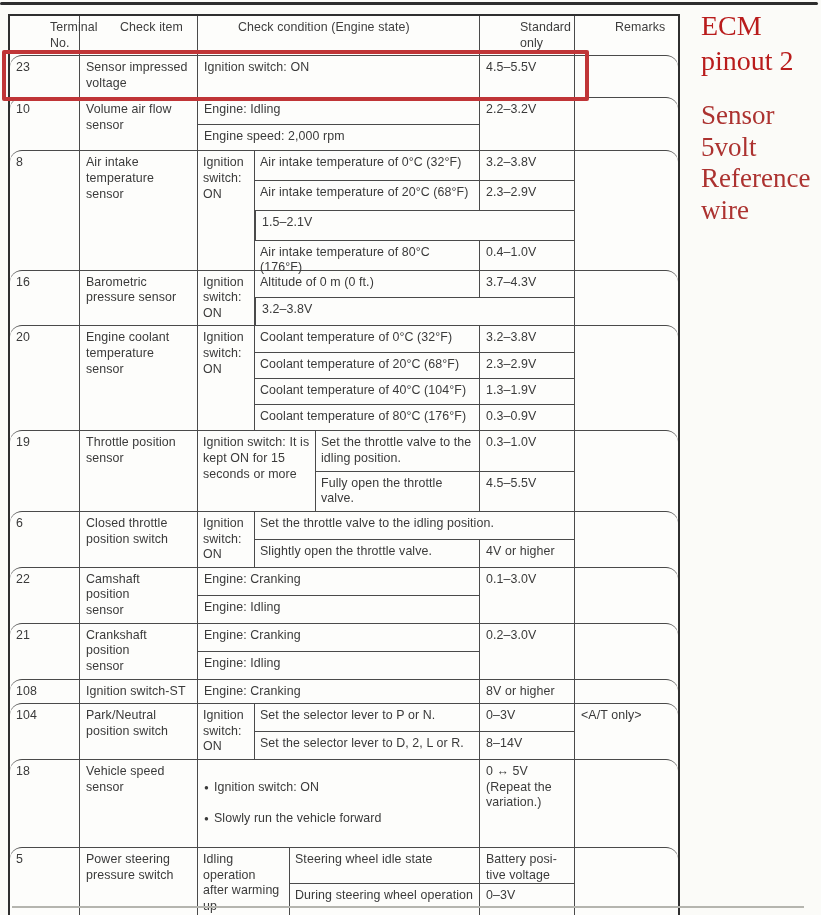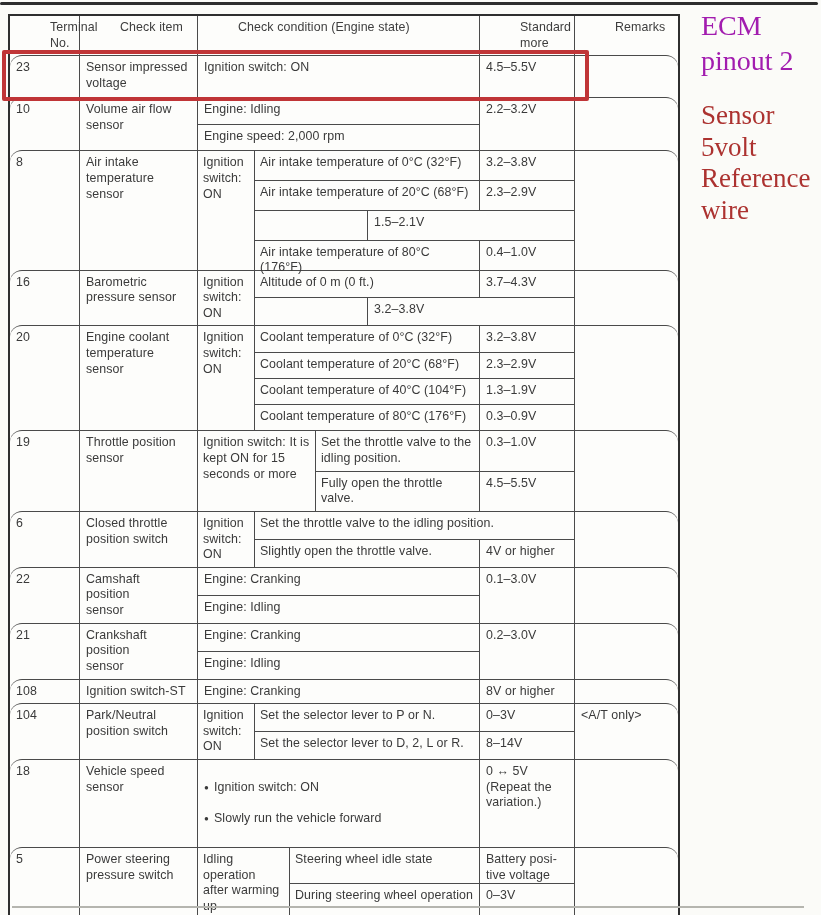--- a/index.html
+++ b/index.html
@@ -43,21 +43,21 @@
   .c3s { flex: 1; }
   .c4 { width: 95px; flex: none; border-left: 1.5px solid #4a4a4a; }
   .c5 { width: 104px; flex: none; border-left: 1.5px solid #4a4a4a; }
   .hdr .c { color: #3d3d3d; padding-left: 40px; }
   .hdr { min-height: 39px; }
   
   .pre { width: 57px; flex: none; border-right: 1.5px solid #4a4a4a; padding: 4px 5px; }
   .pre-w118 { width: 118px; }
   .pre-w92  { width: 92px; }
   .pairs { flex: 1; display: flex; flex-direction: column; }
-  .pair  { display: flex; flex: 1; min-height: 26px; justify-content: center; }
+  .pair  { display: flex; flex: 1; min-height: 26px; }
   .pair + .pair { border-top: 1.5px solid #4a4a4a; }
   .pcond { flex: 1; padding: 4px 5px; }
   .pval  { width: 95px; flex: none; border-left: 1.5px solid #4a4a4a; }
   
   .condstack { flex: 1; display: flex; flex-direction: column; }
   .subc { flex: 1; min-height: 26px; }
   .subc + .subc { border-top: 1.5px solid #4a4a4a; }
   
   .bl { display: flex; gap: 5px; }
   .bul { font-size: 8px; line-height: 16px; }
@@ -91,21 +91,21 @@
 <div class="scanline-top"></div>
 
 <div class="tbl">
 
   <div class="r hdr">
     <div class="c c1">Terminal
 No.</div>
     <div class="c c2">Check item</div>
     <div class="c c3s">Check condition (Engine state)</div>
     <div class="c c4">Standard
-more</div>
+only</div>
     <div class="c c5">Remarks</div>
   </div>
 
   <div class="r" style="min-height:42px;">
     <div class="c c1">23</div>
     <div class="c c2">Sensor impressed
 voltage</div>
     <div class="c c3s">Ignition switch: ON</div>
     <div class="c c4">4.5–5.5V</div>
     <div class="c c5"></div>
@@ -331,20 +331,20 @@
       </div>
 
     </div>
     <div class="c c5"></div>
   </div>
 
 </div>
 
 <div class="hl" style="border-color: rgb(192, 53, 55);"></div>
 
-<div class="ann-title" style="color: #a21caf;">ECM
+<div class="ann-title" style="color: #b91c1c;">ECM
 pinout 2</div>
 <div class="ann-note" style="color: rgb(172, 50, 48);">Sensor
 5volt
 Reference
 wire</div>
 
 <div class="scanline-bottom"></div>
 
 </body></html>

